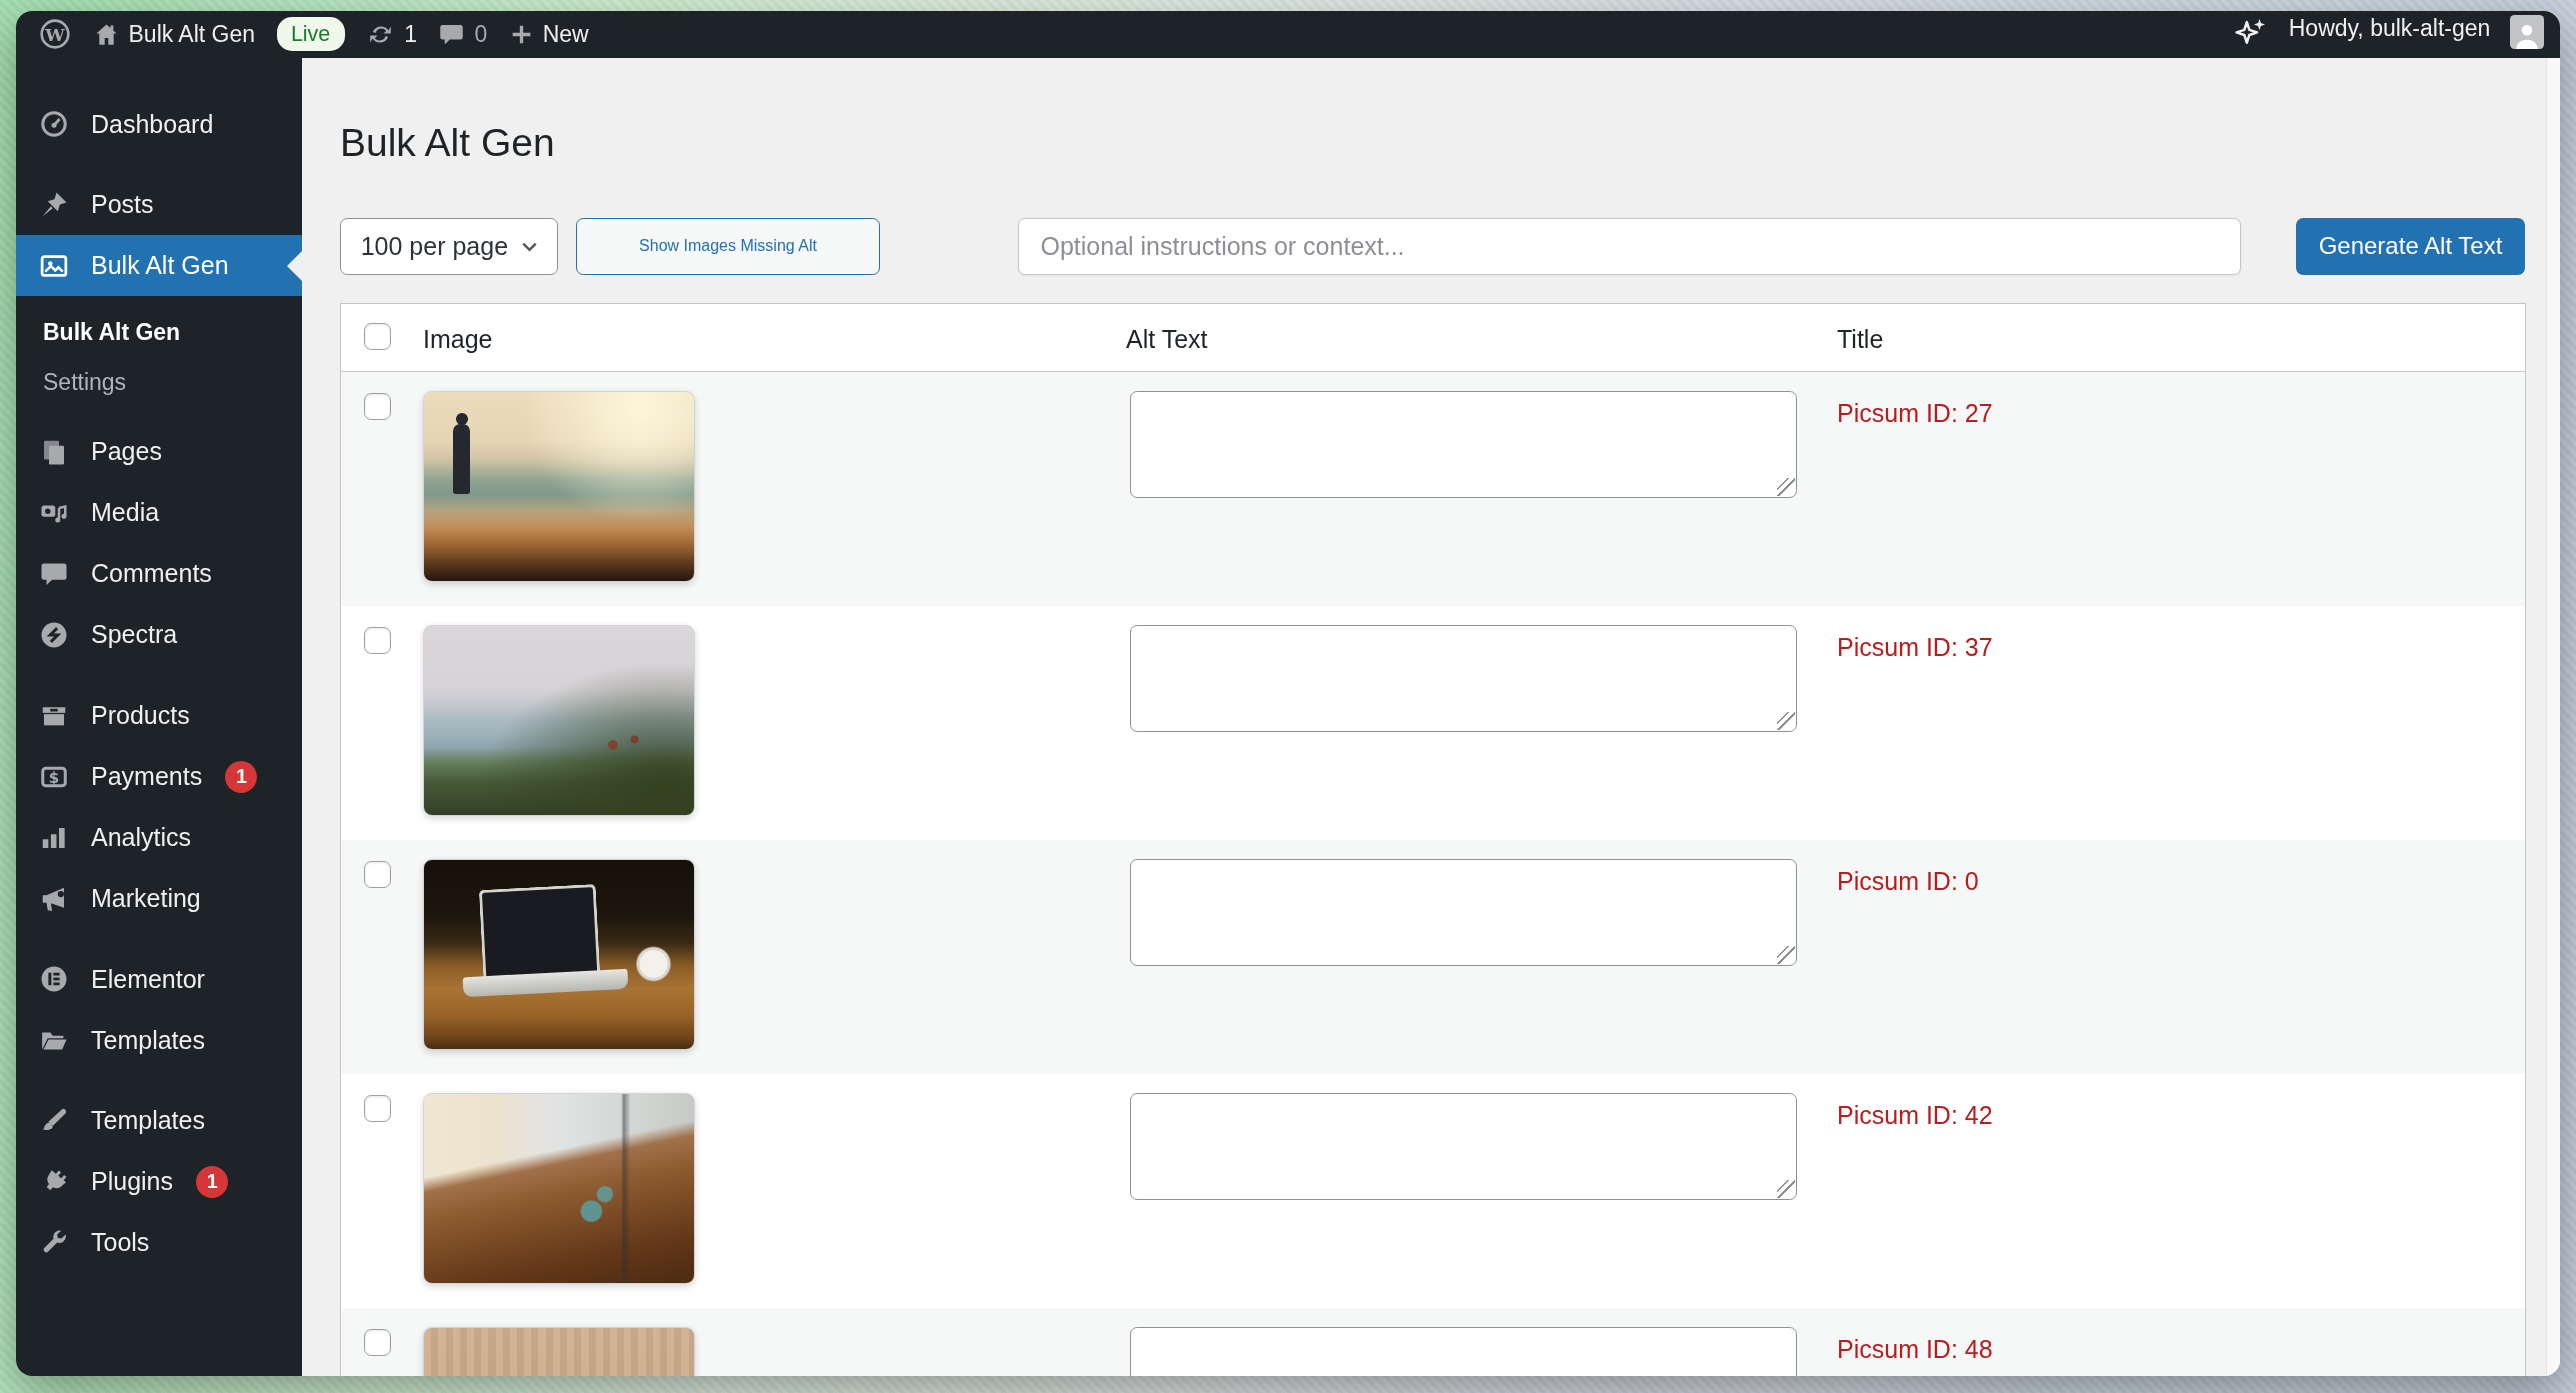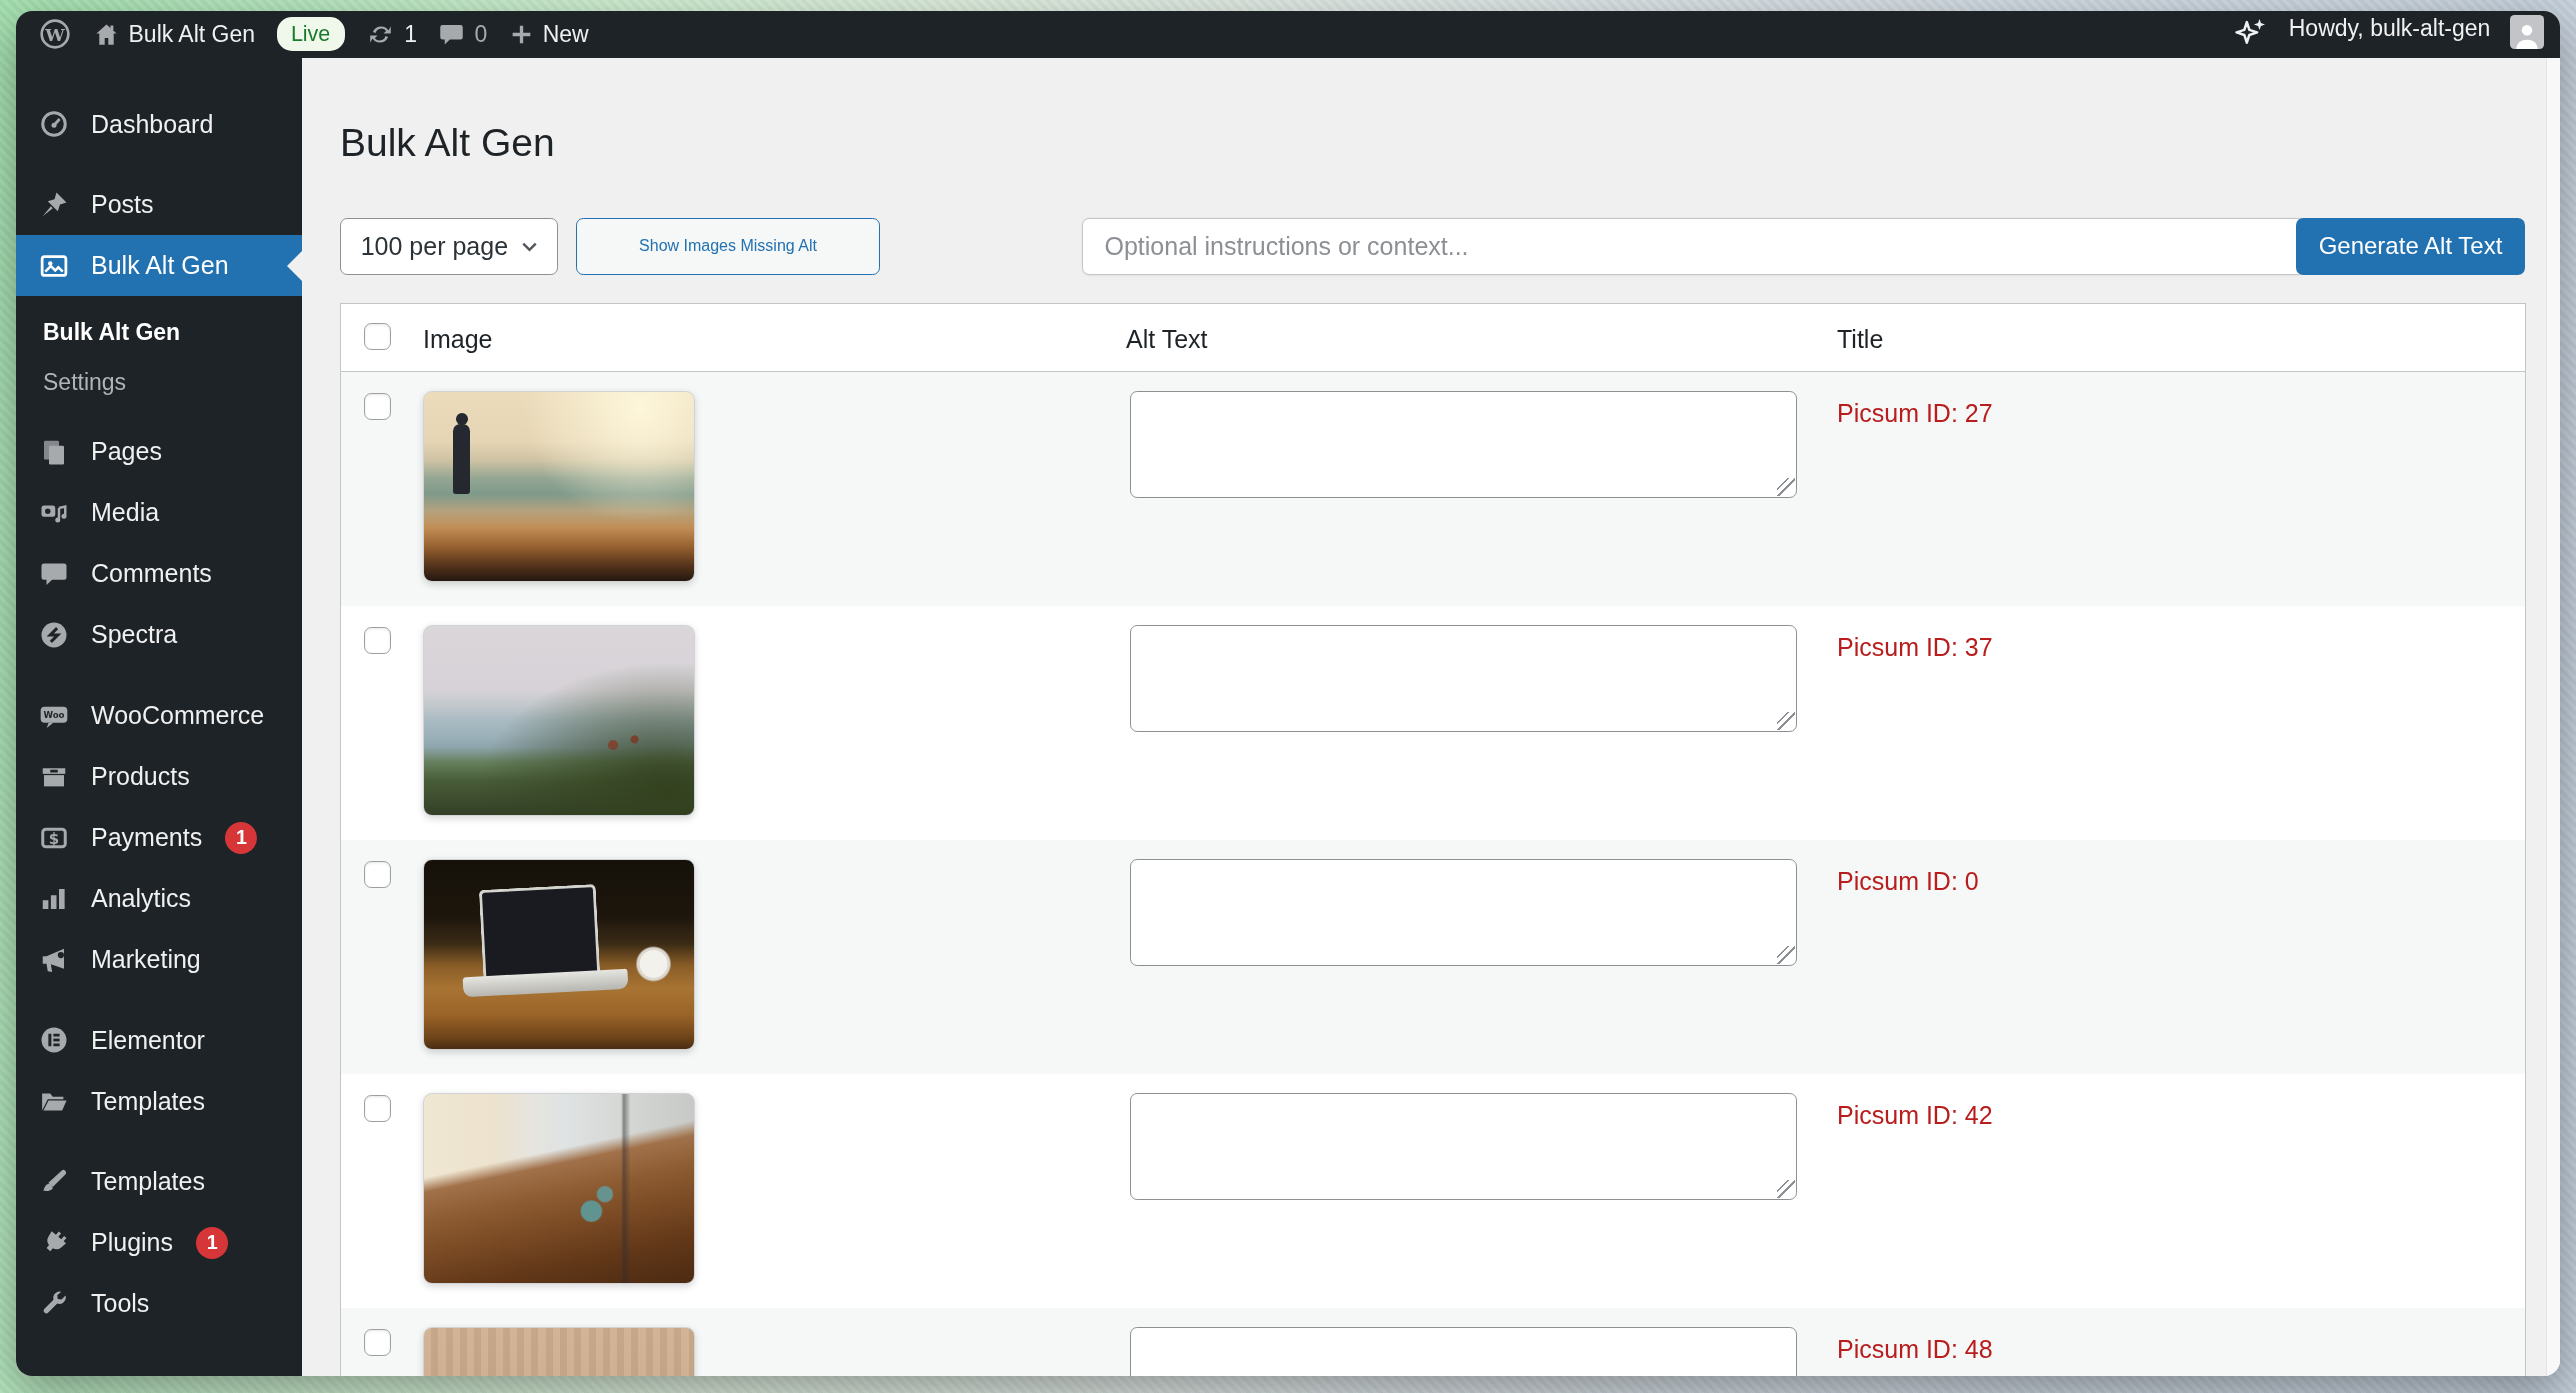--- a/index.html
+++ b/index.html
@@ -73,21 +73,21 @@
     border:1.8px solid #8c8f94; border-radius:7.2px; background:#fff;
     display:flex; align-items:center; justify-content:space-between;
     padding:0 16px 0 19.7px; font-size:25px; color:#2c3338; cursor:pointer;
   }
   .btn-secondary {
     position:absolute; left:274px; top:160px; width:304px; height:57px;
     border:1.8px solid #2271b1; color:#2271b1; background:#f6f7f7;
     border-radius:7.2px; font-size:16px; display:flex; align-items:center; justify-content:center; cursor:pointer;
   }
   .context-input {
-    position:absolute; left:780px; top:160px; width:1223px; height:57px;
+    position:absolute; left:716px; top:160px; width:1223px; height:57px;
     border:0.9px solid #c3c4c7; border-radius:7.2px; background:#fff;
     font-size:25px; font-family:"Liberation Sans", sans-serif; color:#c2410c; padding:0 21.5px;
     box-shadow:0 0.9px 2.7px rgba(0,0,0,.06);
   }
   .context-input::placeholder { color:#8c8f94; }
   .btn-primary {
     position:absolute; left:1994px; top:160px; width:229px; height:57px;
     background:#2271b1; color:#ffffff; border:none; border-radius:7.2px;
     font-size:24px; font-family:"Liberation Sans", sans-serif;
     display:flex; align-items:center; justify-content:center; cursor:pointer;
@@ -310,30 +310,20 @@
         <span class="mi">
           <svg width="30" height="30" viewBox="0 0 24 24">
               <circle cx="12" cy="12" r="10" fill="currentColor"></circle>
               <path d="M14.5 6.5l-5.5 5.5h6l-5.5 5.5" fill="none" stroke="#1d2327" stroke-width="2.4"></path>
             </svg>
         </span>
         <span>Spectra</span>
       </div>
       <div class="spacer"></div>
 
-      <div class="menu-item">
-        <span class="mi">
-          <svg width="32" height="32" viewBox="0 0 24 24" style="font-size:28px">
-              <rect x="2" y="5" width="20" height="12" rx="3" fill="currentColor"></rect>
-              <path d="M8 17l-1.5 4 5-4z" fill="currentColor"></path>
-              <text x="12" y="13.8" text-anchor="middle" font-size="6.5" font-weight="bold" font-family="DejaVu Sans, sans-serif" fill="#1d2327">Woo</text>
-            </svg>
-        </span>
-        <span>WooCommerce</span>
-      </div>
 
       <div class="menu-item">
         <span class="mi">
           <svg width="30" height="30" viewBox="0 0 24 24" fill="currentColor">
               <rect x="3" y="5" width="18" height="4.5"></rect>
               <rect x="4" y="10.5" width="16" height="9"></rect>
               <rect x="9" y="6.2" width="6" height="2.2" fill="#1d2327"></rect>
             </svg>
         </span>
         <span>Products</span>

